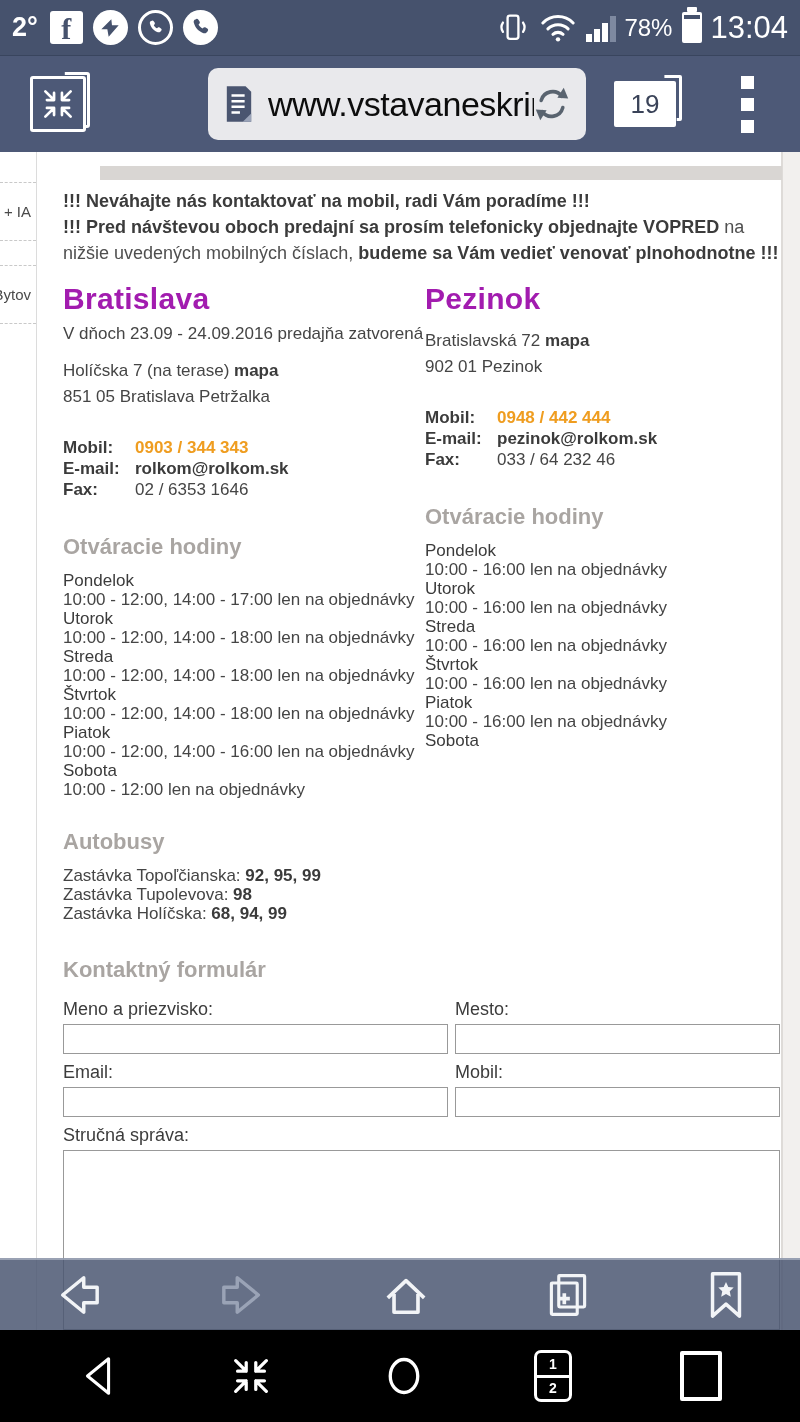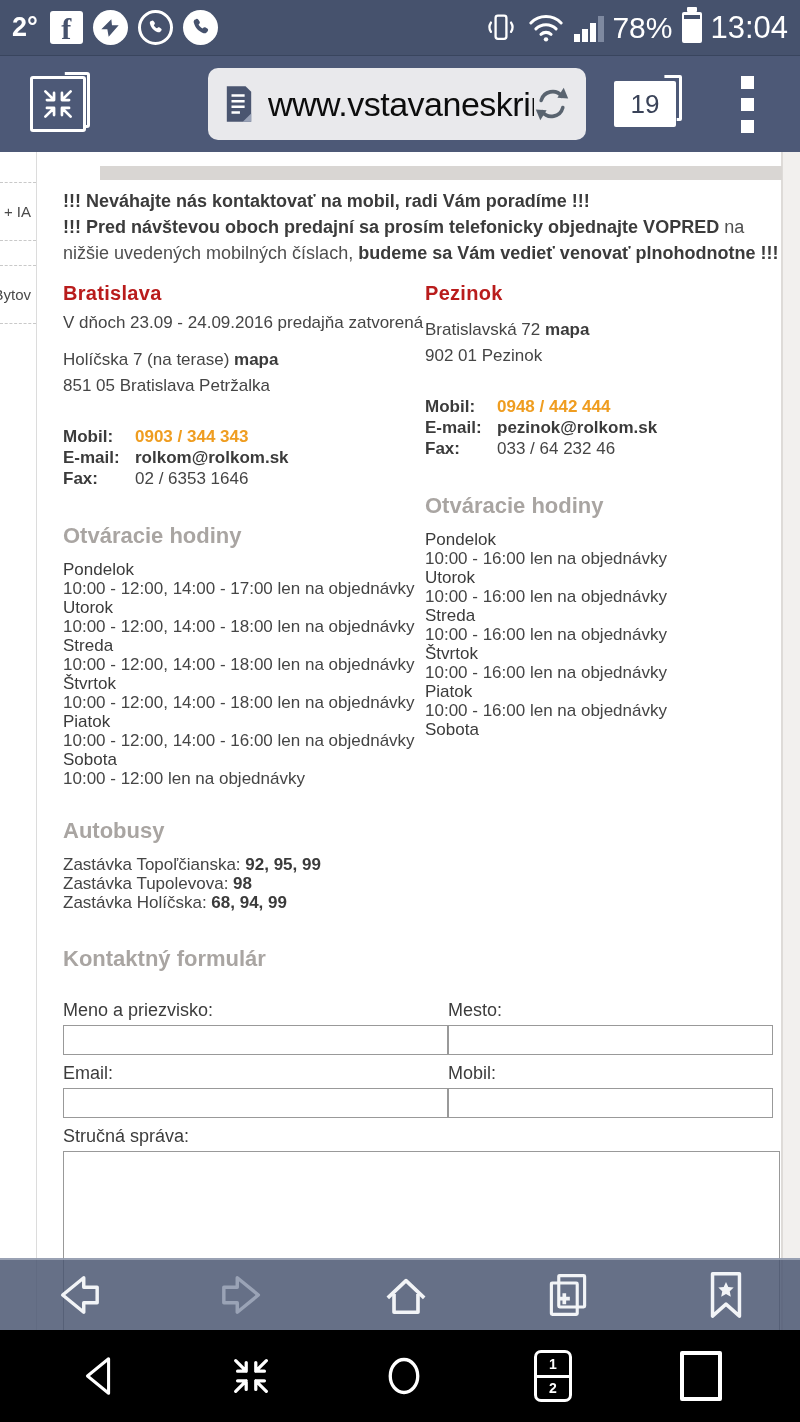--- a/index.html
+++ b/index.html
@@ -12,21 +12,21 @@
   .sb-left,.sb-right{display:flex;align-items:center;gap:10px;}
   .sb-right{margin-left:auto;gap:8px;}
   .sb-temp{font-size:27px;font-weight:bold;margin-right:2px;}
   .sb-app{width:35px;height:35px;display:flex;align-items:center;justify-content:center;}
   .fb-sq{width:33px;height:33px;background:#fff;border-radius:3px;display:flex;align-items:flex-end;
          justify-content:center;overflow:hidden;}
   .fb-sq span{color:#46526d;font-weight:800;font-size:30px;line-height:30px;font-family:"Liberation Serif",serif;}
   .circle-ic{width:35px;height:35px;background:#fff;border-radius:50%;display:flex;align-items:center;justify-content:center;}
   .ring-ic{width:29px;height:29px;background:transparent;border:3px solid #fff;border-radius:50%;
            display:flex;align-items:center;justify-content:center;}
-  .sb-pct{font-size:30px;}
+  .sb-pct{font-size:24px;}
   .sb-time{font-size:31px;}
   .sig{display:flex;align-items:flex-end;gap:2px;height:28px;}
   .sig i{display:block;width:6px;background:#fff;}
   .sig i:nth-child(1){height:8px;} .sig i:nth-child(2){height:13px;}
   .sig i:nth-child(3){height:19px;} .sig i:nth-child(4){height:26px;background:#7e89a0;}
   .battery{position:relative;width:20px;height:31px;background:#fff;border-radius:2px;margin-left:2px;}
   .battery::before{content:'';position:absolute;top:-5px;left:5px;width:10px;height:5px;background:#fff;border-radius:1px;}
   .battery::after{content:'';position:absolute;top:3px;left:2px;right:2px;height:4px;background:#46526d;}
 
   
@@ -58,37 +58,37 @@
              padding:20px 5px;text-align:right;font-size:15px;color:#4a4a4a;white-space:nowrap;direction:rtl;overflow:hidden;}
   .right-strip{position:absolute;right:0;top:0;bottom:0;width:17px;background:#f2f0ee;border-left:2px solid #dedbd8;}
   .top-banner-bar{position:absolute;left:100px;top:14px;width:682px;height:14px;background:#d9d6d3;}
 
   .content{position:relative;margin:0 20px 0 63px;width:717px;padding-top:36px;box-sizing:border-box;}
   .notice{font-size:18px;line-height:26px;color:#4f4f4f;margin:0 0 16px 0;}
   .notice b{color:#3b3b3b;}
   .notice.second{font-weight:bold;color:#3b3b3b;margin-bottom:0;}
 
   .stores{display:grid;grid-template-columns:362px 1fr;margin-top:16px;}
-  .store-name{margin:0 0 6px 0;font-size:20px;font-weight:bold;color:#b91c1c;letter-spacing:.3px;}
+  .store-name{margin:0 0 6px 0;font-size:30px;font-weight:bold;color:#a21caf;letter-spacing:.3px;}
   .store-note{line-height:24px;}
   .store-address{margin-top:12px;line-height:26px;}
   .store-address b{color:#3b3b3b;}
   .contact{margin-top:27px;line-height:21px;}
   .contact .row{display:flex;}
   .contact .lbl{width:72px;font-weight:bold;color:#3b3b3b;}
   .phone{color:#ef9d20;font-weight:bold;text-decoration:none;}
   .mail{color:#3b3b3b;font-weight:bold;text-decoration:none;}
   .sec-title{margin:34px 0 11px 0;font-size:22px;font-weight:bold;color:#a9a5a2;}
   .hours .d{font-weight:normal;color:#3b3b3b;line-height:19px;}
   .hours .t{line-height:19px;}
   .autobusy-lines{line-height:19px;margin-top:11px;}
   .autobusy-lines b{color:#3b3b3b;}
 
   .form-block{margin-top:30px;}
-  .form-grid{display:grid;grid-template-columns:385px 325px;margin-top:20px;}
+  .form-grid{display:grid;grid-template-columns:385px 325px;column-gap:7px;margin-top:8px;}
   .f-label{font-size:18px;color:#3c3c3c;margin:8px 0 4px 0;}
   .f-input{width:100%;height:30px;border:1px solid #999;background:#fff;box-sizing:border-box;font-size:16px;padding:2px 6px;}
   .f-textarea{width:717px;height:180px;border:1px solid #999;background:#fff;box-sizing:border-box;
               font-size:16px;padding:4px 6px;resize:none;position:relative;font-family:"Liberation Sans",sans-serif;}
   .ta-wrap{position:relative;width:717px;}
 
   
   .bottom-toolbar{position:absolute;left:0;right:0;bottom:92px;height:72px;background:rgba(73,85,112,0.84);
                   border-top:2px solid rgba(195,202,215,0.55);display:flex;align-items:center;
                   justify-content:space-between;padding:0 52px;box-sizing:border-box;z-index:5;}

